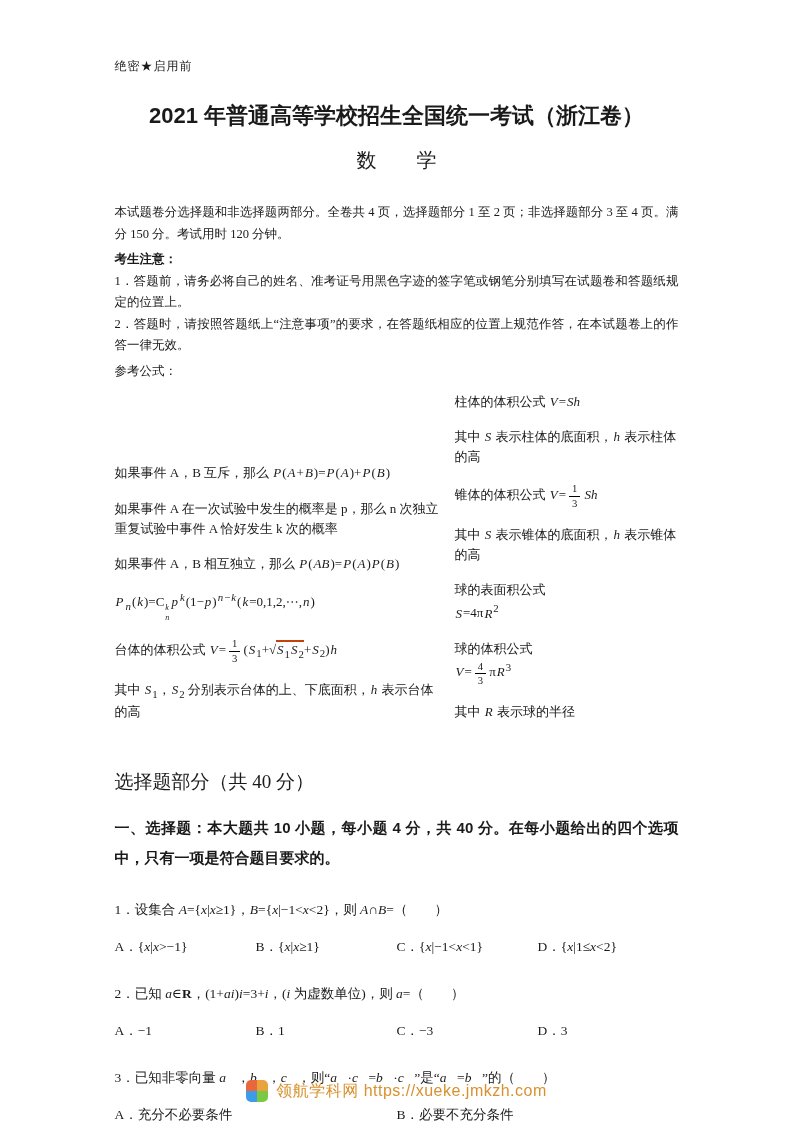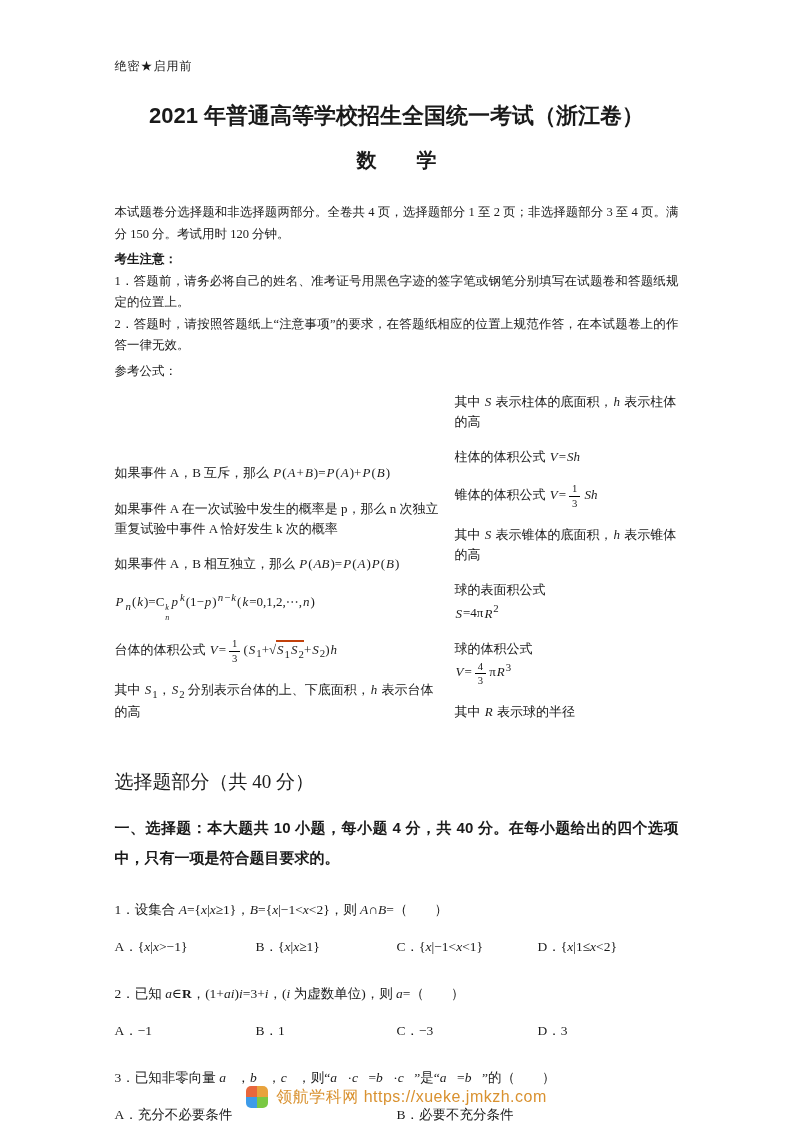--- a/index.html
+++ b/index.html
@@ -21,21 +21,21 @@
     margin-top:26px;
     text-align:center;
     font-size:22px;
     font-weight:bold;
     font-family:"Liberation Sans","DejaVu Sans",sans-serif;
   }
   .subject{
     margin-top:16px;
     text-align:center;
     font-size:20px;
-    font-weight:bold;
+    font-weight:normal;
     font-family:"Liberation Sans","DejaVu Sans",sans-serif;
   }
 
   .body-text{
     font-size:12.5px;
     line-height:1.72;
     text-align:justify;
   }
   .intro-summary{ margin-top:28px; }
   .notice-title{ margin-top:4px; font-weight:bold; }
@@ -90,21 +90,21 @@
   .opts{
     display:grid;
     margin-top:16px;
     font-size:13.5px;
   }
   .grid4{ grid-template-columns:1fr 1fr 1fr 1fr; }
   .grid2{ grid-template-columns:1fr 1fr; }
 
   .footer{
     position:absolute;
-    left:0; right:0; bottom:14px;
+    left:0; right:0; bottom:20px;
     display:flex; align-items:center; justify-content:center;
     gap:8px;
   }
   .site-logo{
     width:22px; height:22px; border-radius:5px;
     background:conic-gradient(#e8a33d 0 25%, #7ac943 25% 50%, #3d9be9 50% 75%, #e8673d 75% 100%);
     display:inline-block;
   }
   .site-text{
     font-size:16px;
@@ -138,22 +138,22 @@
             <span>k</span>
             <span>n</span>
           </span><i>p</i><sup><i>k</i></sup>(1−<i>p</i>)<sup><i>n</i>−<i>k</i></sup>(<i>k</i>=0,1,2,⋯,<i>n</i>)</div>
       <div class="frow">台体的体积公式 <i>V</i>=<span class="frac">
             <span>1</span>
             <span>3</span>
           </span>(<i>S</i><sub>1</sub>+√<span class="ol"><i>S</i><sub>1</sub><i>S</i><sub>2</sub></span>+<i>S</i><sub>2</sub>)<i>h</i></div>
       <div class="frow">其中 <i>S</i><sub>1</sub>，<i>S</i><sub>2</sub> 分别表示台体的上、下底面积，<i>h</i> 表示台体的高</div>
     </div>
     <div class="fcol right">
+      <div class="frow">柱体的体积公式 <i>V</i>=<i>Sh</i></div>
       <div class="frow">其中 <i>S</i> 表示柱体的底面积，<i>h</i> 表示柱体的高</div>
-      <div class="frow">柱体的体积公式 <i>V</i>=<i>Sh</i></div>
       <div class="frow">锥体的体积公式 <i>V</i>=<span class="frac">
             <span>1</span>
             <span>3</span>
           </span><i>Sh</i></div>
       <div class="frow">其中 <i>S</i> 表示锥体的底面积，<i>h</i> 表示锥体的高</div>
       <div class="frow">球的表面积公式<br><i>S</i>=4π<i>R</i><sup>2</sup></div>
       <div class="frow">球的体积公式<br><i>V</i>=<span class="frac">
             <span>4</span>
             <span>3</span>
           </span>π<i>R</i><sup>3</sup></div>

